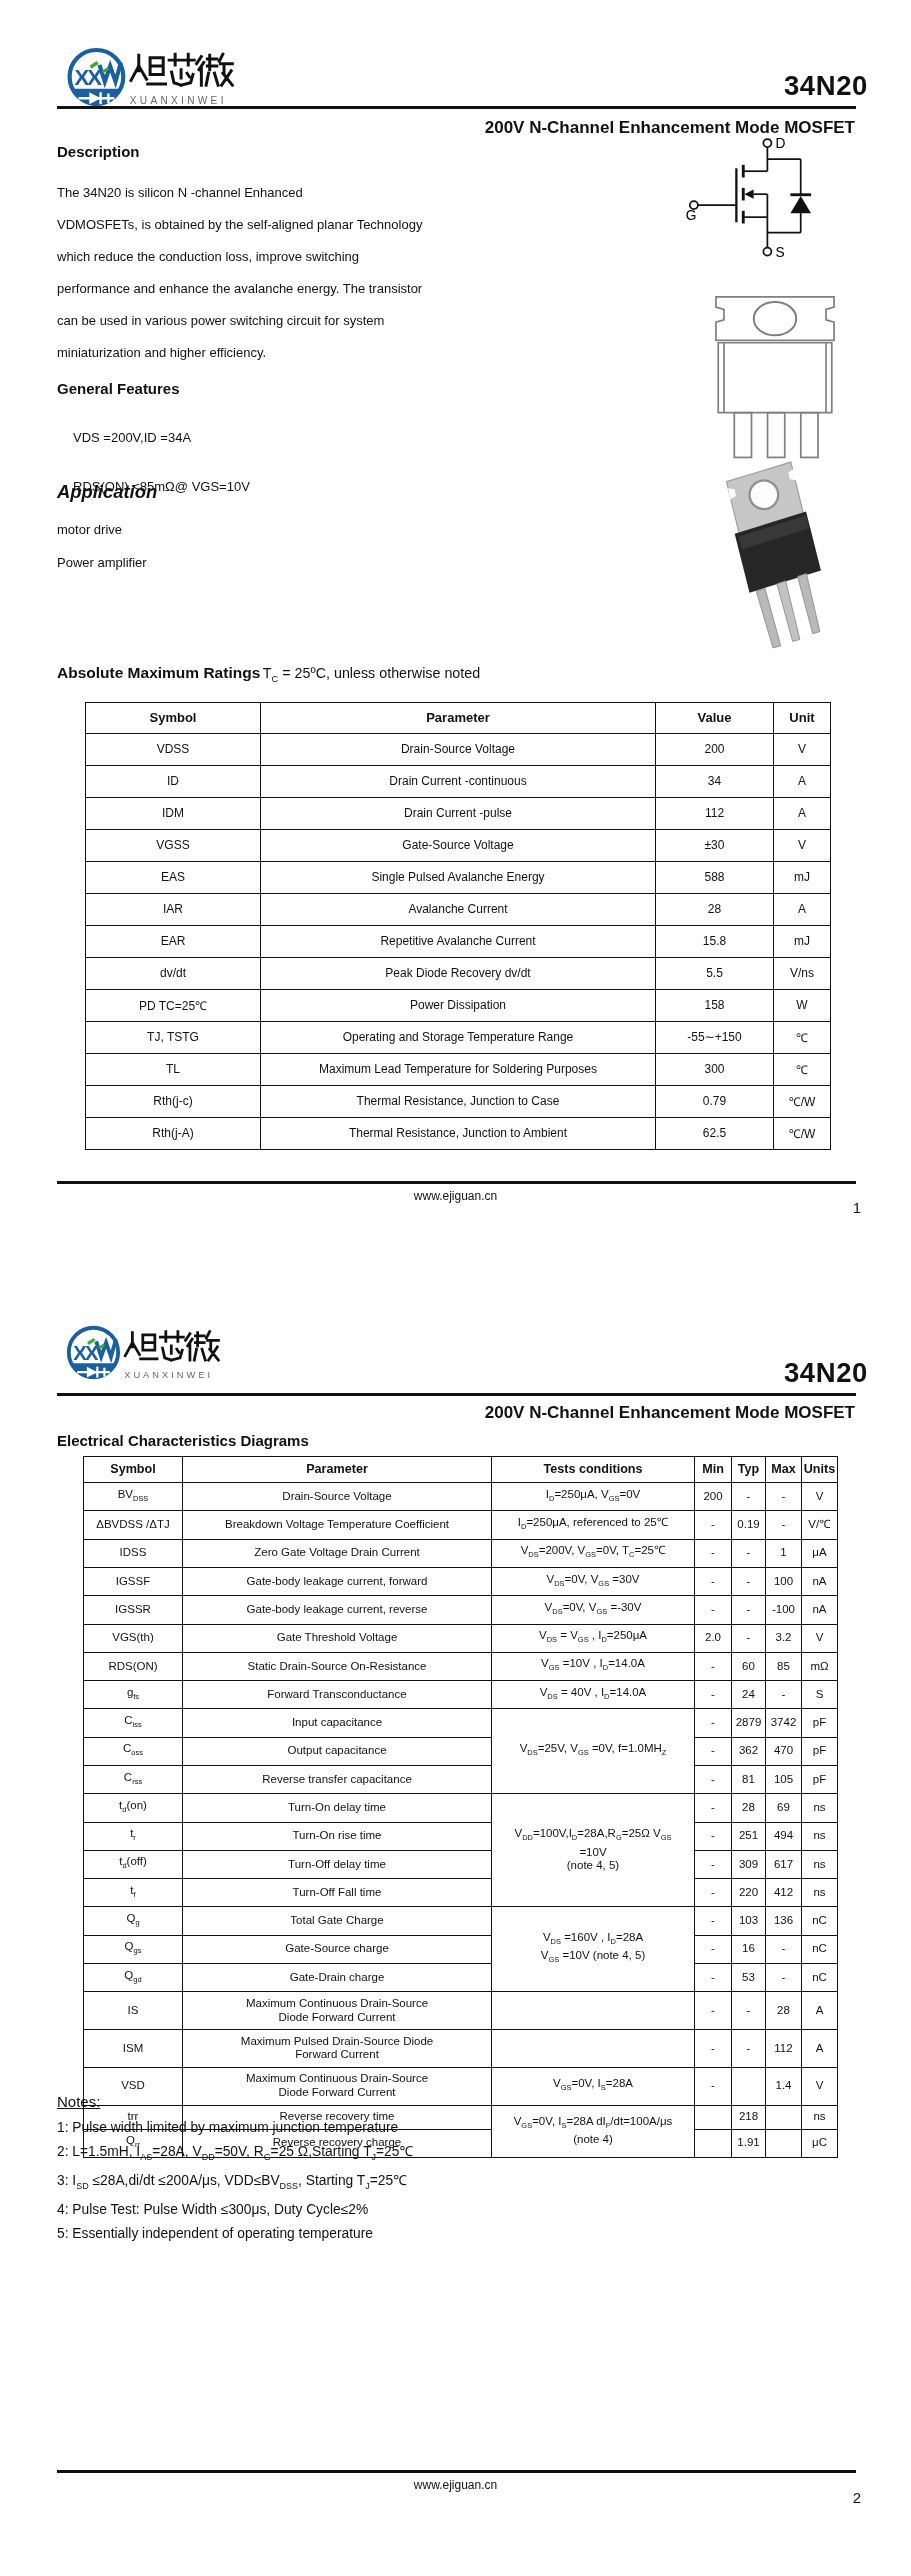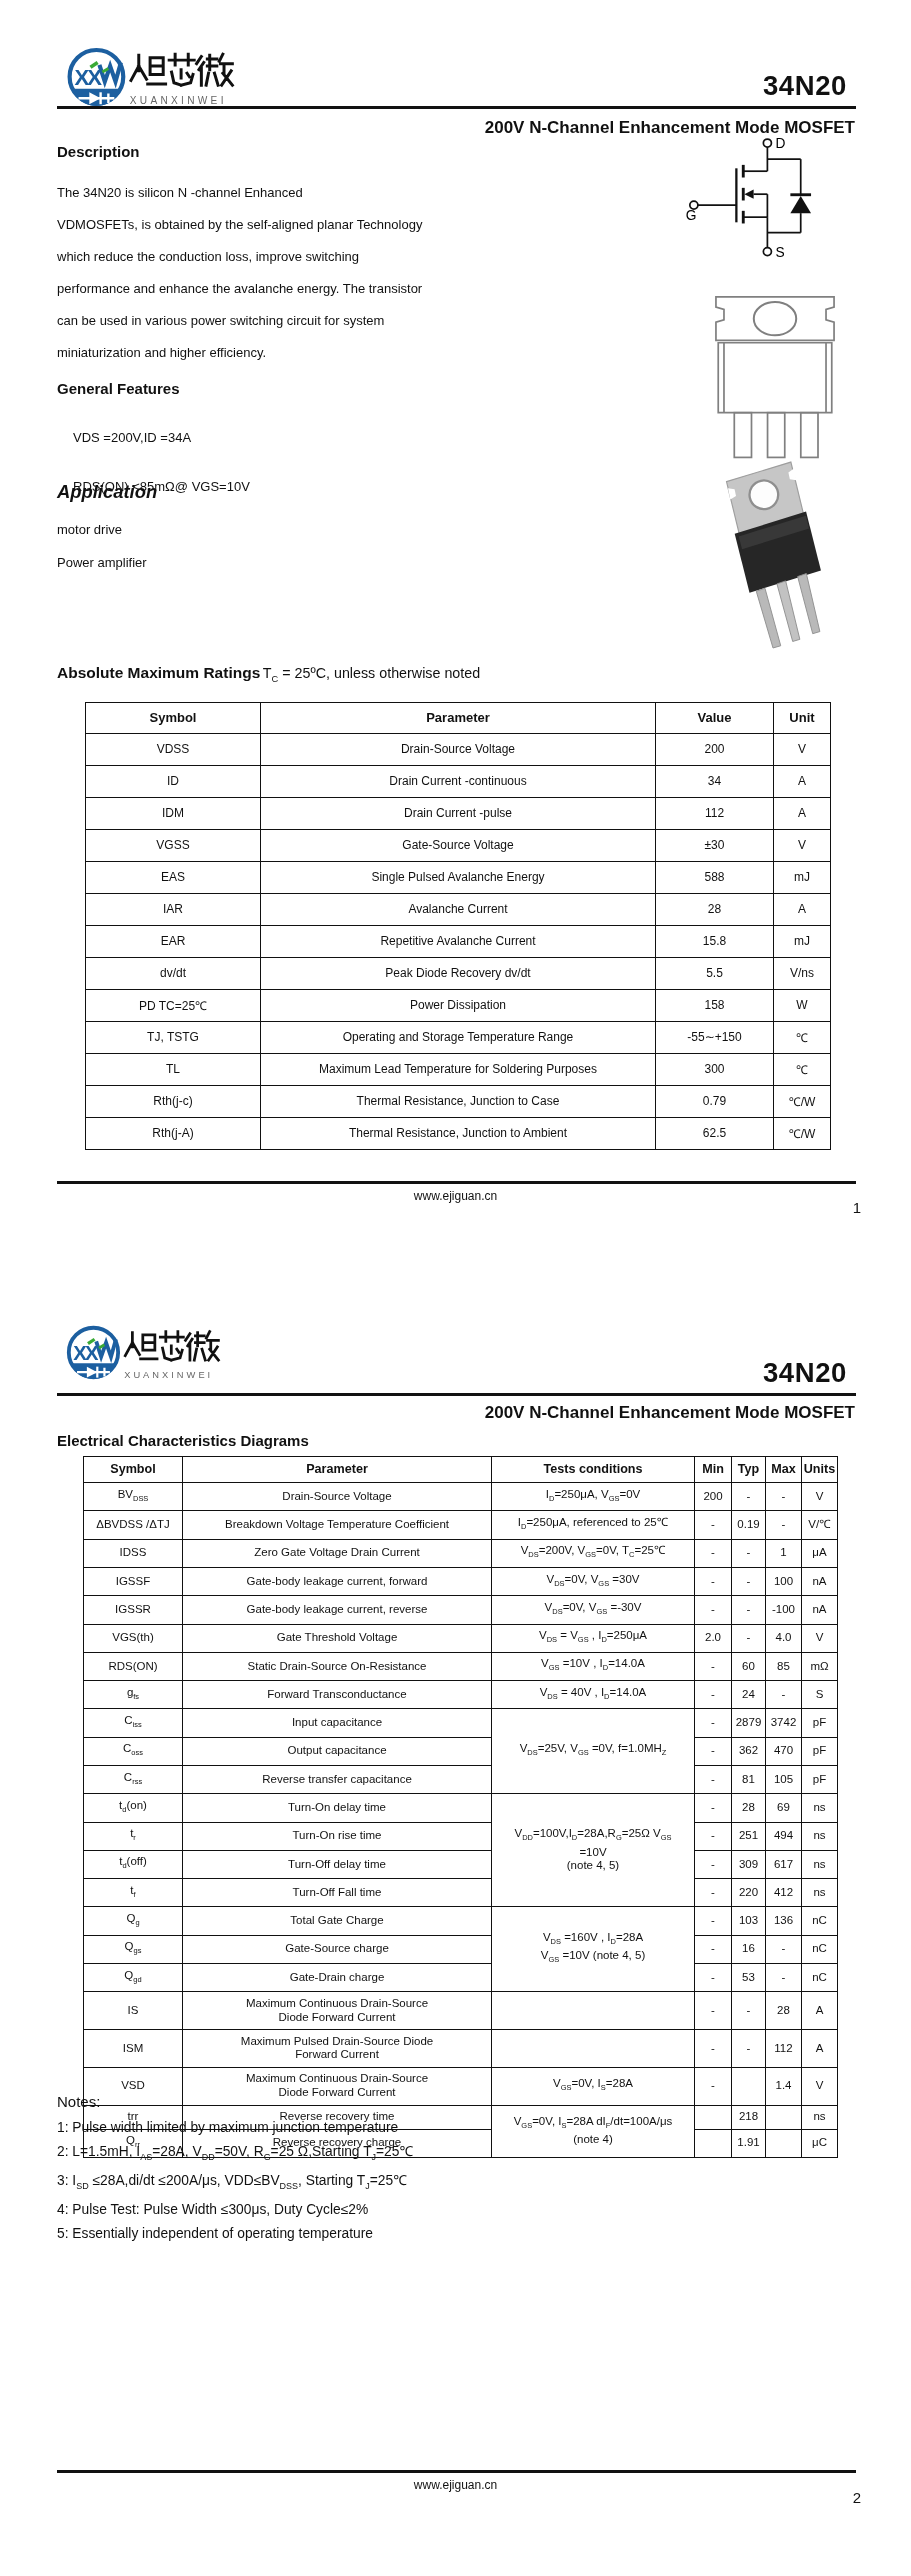--- a/index.html
+++ b/index.html
@@ -1,40 +1,40 @@
 <!DOCTYPE html>
 <html style="font-size:9.2px"><head>
 <meta charset="utf-8">
 <style>
   html,body{margin:0;padding:0;background:#ffffff;}
   body{width:911px;height:2576px;position:relative;font-family:"Liberation Sans",sans-serif;color:#111;}
   .abs{position:absolute;}
   .rule{position:absolute;height:3.4px;background:#111;left:57px;right:55px;}
-  .pn{position:absolute;right:64px;font-size:27.5px;font-weight:bold;letter-spacing:0.6px;}
+  .pn{position:absolute;right:43px;font-size:27.5px;font-weight:bold;letter-spacing:0.6px;}
   .subtitle{position:absolute;right:56px;font-size:17px;font-weight:bold;}
   .h-desc{font-size:15px;font-weight:bold;}
   .h-app{font-size:18.4px;font-weight:bold;}
   .bodytext p{margin:0;height:32px;font-size:13px;line-height:17px;}
   .gf p{margin:16px;height:33px;font-size:13px;}
   .appl p{margin:0;height:33px;font-size:13px;}
   .amr-b{font-size:15.5px;font-weight:bold;}
   .amr-r{font-size:14.3px;font-weight:normal;}
   table{border-collapse:collapse;table-layout:fixed;}
   .t1{position:absolute;left:85px;top:702px;width:745px;}
   .t1 th,.t1 td{border:1.1px solid #111;text-align:center;vertical-align:middle;font-size:12px;overflow:hidden;}
   .t1 th{font-size:13px;font-weight:bold;height:27.5px;}
   .t1 td{height:29px;}
   .t1{border:1.7px solid #111;}
   .t2{position:absolute;left:83px;top:1456px;width:753px;border:1.7px solid #111;}
   .t2 th,.t2 td{border:1.1px solid #111;text-align:center;vertical-align:middle;font-size:11.5px;line-height:13.8px;padding:4.6px 2.3px;overflow:hidden;}
   .t2 th{font-size:12.6px;font-weight:bold;padding:5.7px 1.1px;}
   .t2 td.cond{white-space:pre-line;}
   sub{font-size:0.65em;}
   .notes{position:absolute;left:57px;top:2093px;width:631px;}
-  .notes h3{margin:0 0 10.3px 0;font-size:15px;font-weight:normal;}
+  .notes h3{margin:0 0 10.3px 0;font-size:15px;font-weight:normal;text-decoration:underline;}
   .notes p{margin:0 0 8px 0;font-size:13.8px;line-height:16px;}
   .site{position:absolute;left:0;width:100%;text-align:center;font-size:12px;}
   .pagenum{position:absolute;right:50px;font-size:15px;}
   .ghost{position:absolute;opacity:0;font-size:23px;pointer-events:none;}
   svg{display:block;}
   .lw{stroke:#111;stroke-width:3;fill:none;}
 </style>
 </head>
 <body>
 
@@ -368,21 +368,21 @@
         <td>-100</td>
         <td>nA</td>
       </tr>
 
       <tr>
         <td>VGS(th)</td>
         <td class="cond">Gate Threshold Voltage</td>
         <td class="cond">V<sub>DS</sub> = V<sub>GS</sub> , I<sub>D</sub>=250μA</td>
         <td>2.0</td>
         <td>-</td>
-        <td>4.0</td>
+        <td>3.2</td>
         <td>V</td>
       </tr>
 
       <tr>
         <td>RDS(ON)</td>
         <td class="cond">Static Drain-Source On-Resistance</td>
         <td class="cond">V<sub>GS</sub> =10V , I<sub>D</sub>=14.0A</td>
         <td>-</td>
         <td>60</td>
         <td>85</td>

